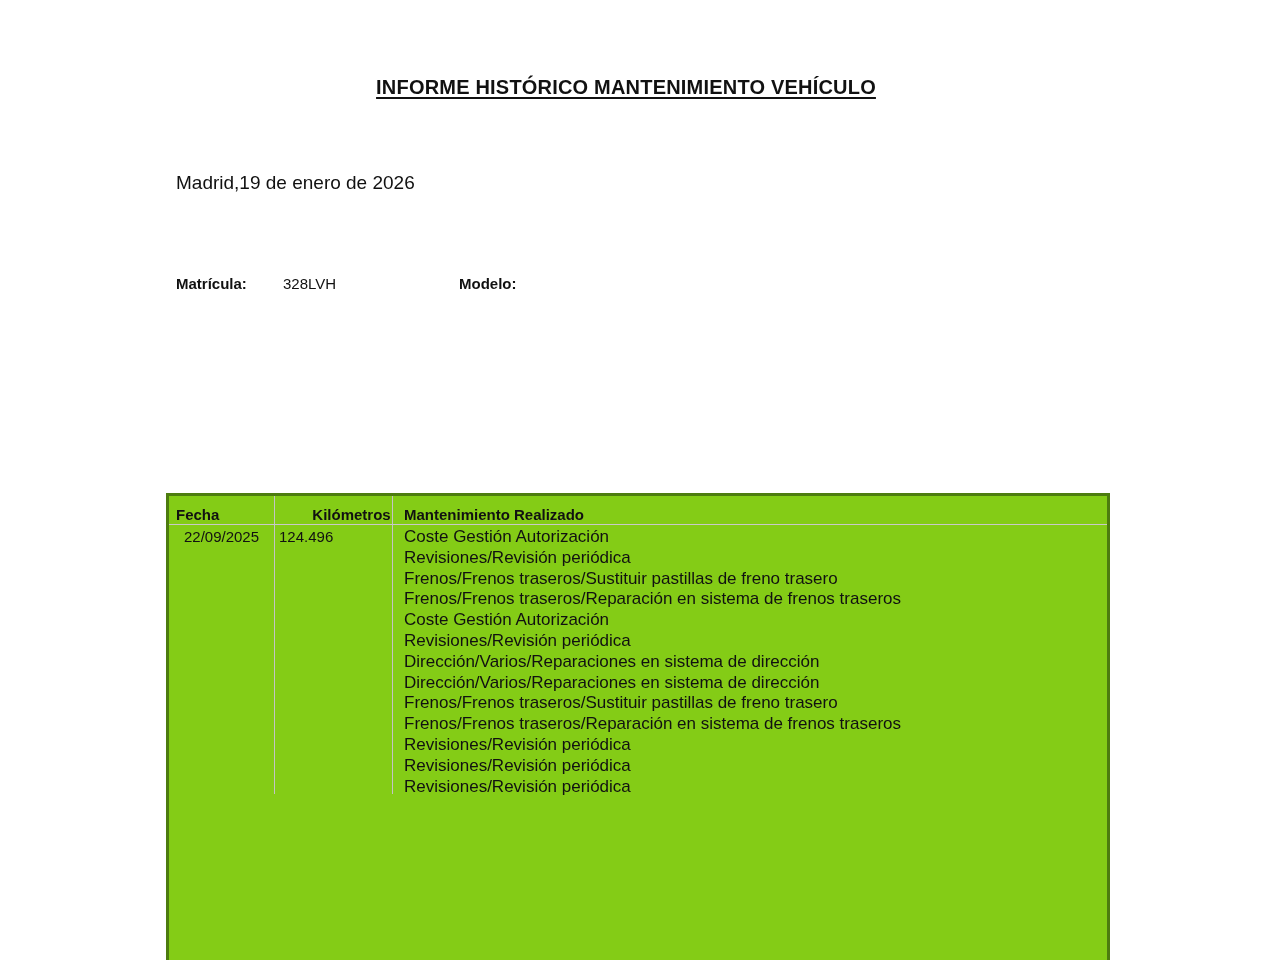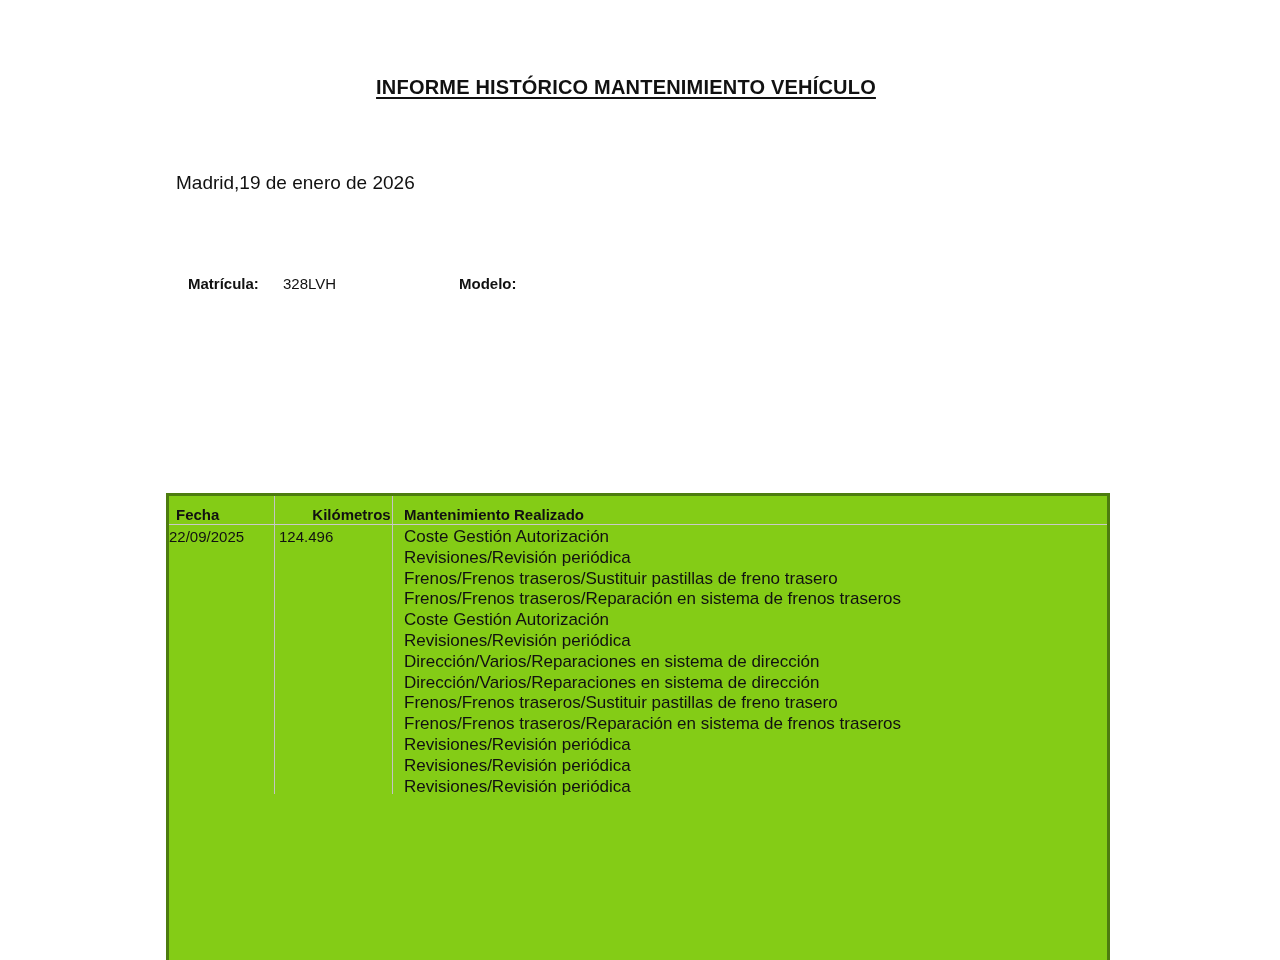--- a/index.html
+++ b/index.html
@@ -47,21 +47,21 @@
     position: absolute;
     top: 275px;
     font-size: 15px;
     font-weight: bold;
   }
   .field-value {
     position: absolute;
     top: 275px;
     font-size: 15px;
   }
-  .matricula-label { left: 188px; }
+  .matricula-label { left: 176px; }
   .matricula-value { left: 283px; }
   .modelo-label    { left: 459px; }
   .modelo-value    { left: 546px; }
 
   .table {
     position: absolute;
     left: 166px;
     top: 450px;
     width: 944px;
     height: 480px;
@@ -94,21 +94,21 @@
     white-space: nowrap;
   }
   .th-fecha { left: 7px; }
   .th-km    { left: 124px; width: 117px; text-align: center; }
   .th-mant  { left: 235px; }
   .td {
     position: absolute;
     font-size: 15px;
     white-space: nowrap;
   }
-  .td-fecha { left: 0; top: 32px; width: 105px; }
+  .td-fecha { left: 0; top: 32px; width: 105px; text-align: center; }
   .td-km    { left: 110px; top: 32px; text-align: center; }
   .td-mant  {
     left: 235px;
     top: 31px;
     font-size: 17px;
     line-height: 20.8px;
   }
   .mant-line { white-space: nowrap; }
 </style>
 </head>

